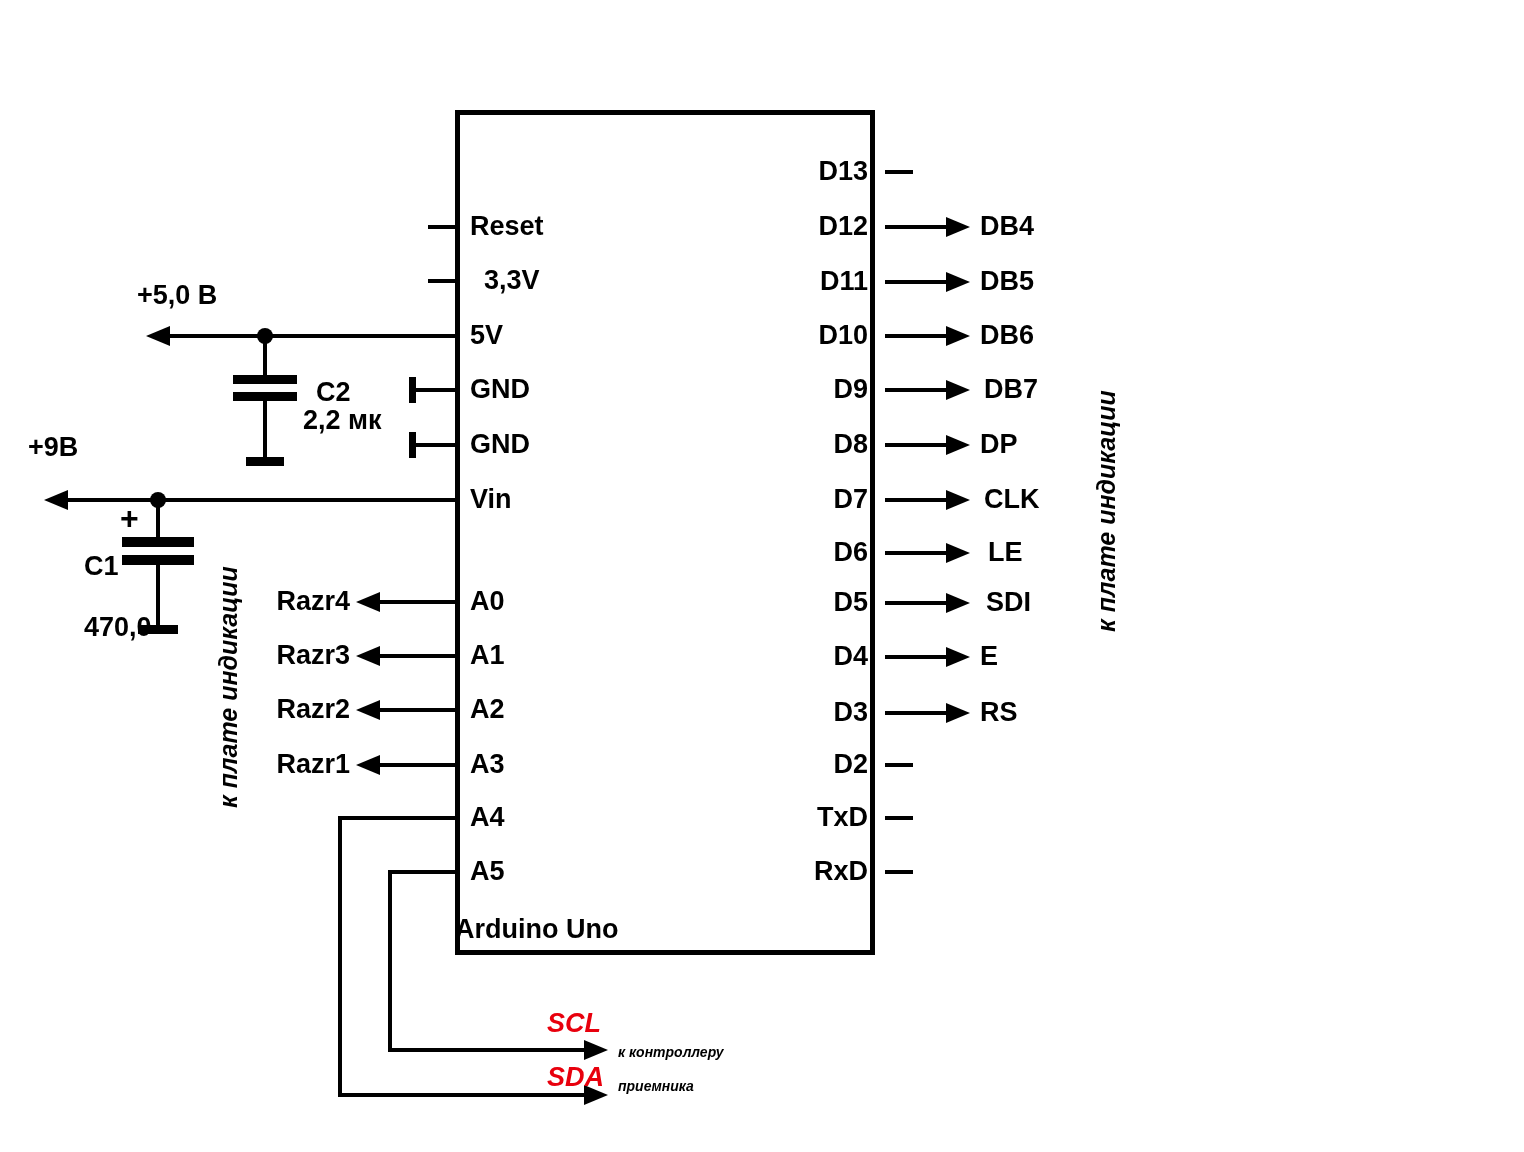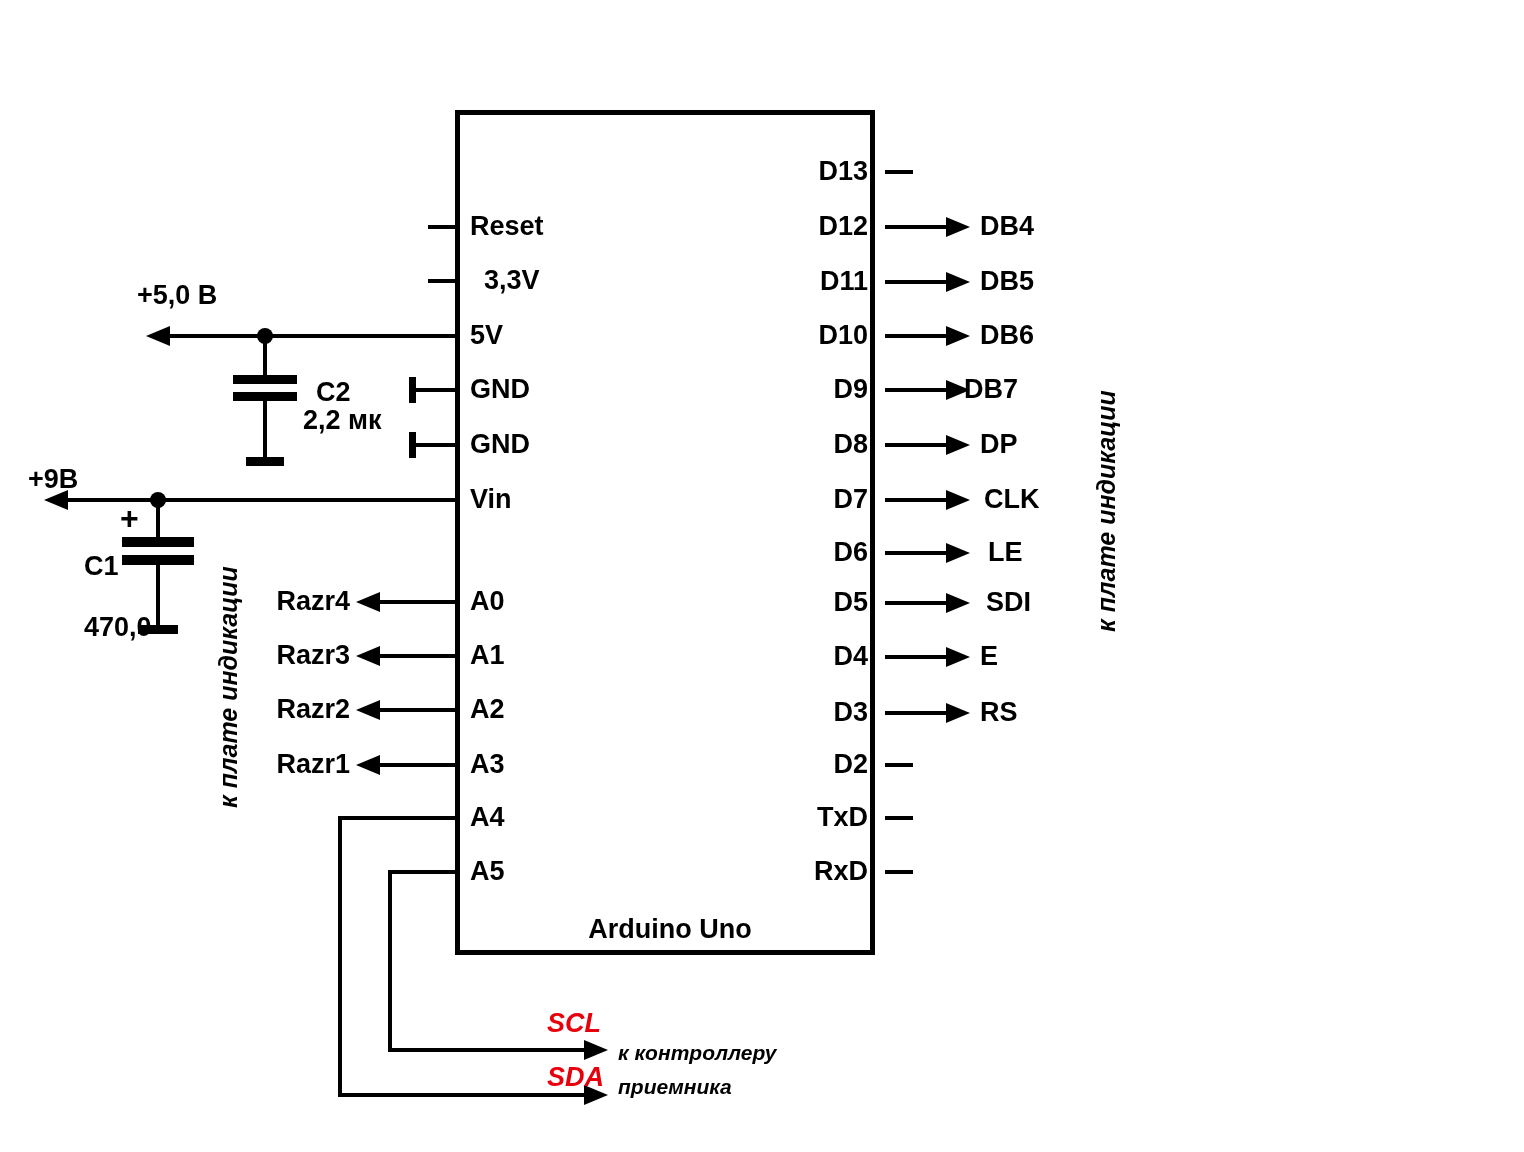--- a/index.html
+++ b/index.html
@@ -12,30 +12,30 @@
   .rect{position:absolute;background:#000}
   .box{position:absolute;border:5px solid #000;background:#fff}
   .dot{position:absolute;width:16px;height:16px;border-radius:50%;background:#000}
   .tri-l,.tri-r{position:absolute;width:0;height:0;border-top:10px solid transparent;border-bottom:10px solid transparent}
   .tri-l{border-right:24px solid #000}
   .tri-r{border-left:24px solid #000}
   .lbl{position:absolute;font-weight:700;font-size:27px;transform:translateY(-50%);white-space:nowrap;line-height:1.1}
   .rt{text-align:right}
   .it{font-style:italic}
   .red{color:#e8000d}
-  .small{font-size:21px}
+  .small{font-size:14px}
   .vert{position:absolute;font-weight:700;font-style:italic;font-size:25px;text-align:center;transform:rotate(-90deg);white-space:nowrap;height:30px;line-height:30px}
 </style>
 </head>
 <body>
 
 <div class="stage">
 
   <div class="box" style="left:455px;top:110px;width:420px;height:845px"></div>
-  <div class="lbl" style="left:455px;top:930px;width:430px;text-align:center">Arduino Uno</div>
+  <div class="lbl" style="left:455px;top:930px;width:430px;">Arduino Uno</div>
 
   <div class="lbl" style="left:470px;top:227px">Reset</div>
   <div class="lbl" style="left:484px;top:281px">3,3V</div>
   <div class="lbl" style="left:470px;top:336px">5V</div>
   <div class="lbl" style="left:470px;top:390px">GND</div>
   <div class="lbl" style="left:470px;top:445px">GND</div>
   <div class="lbl" style="left:470px;top:500px">Vin</div>
   <div class="lbl" style="left:470px;top:602px">A0</div>
   <div class="lbl" style="left:470px;top:656px">A1</div>
   <div class="lbl" style="left:470px;top:710px">A2</div>
@@ -80,21 +80,21 @@
   <div class="h" style="left:885px;top:601px;width:61px"></div>
   <div class="tri-r" style="left:946px;top:593px"></div>
   <div class="h" style="left:885px;top:655px;width:61px"></div>
   <div class="tri-r" style="left:946px;top:647px"></div>
   <div class="h" style="left:885px;top:711px;width:61px"></div>
   <div class="tri-r" style="left:946px;top:703px"></div>
 
   <div class="lbl" style="left:980px;top:227px">DB4</div>
   <div class="lbl" style="left:980px;top:282px">DB5</div>
   <div class="lbl" style="left:980px;top:336px">DB6</div>
-  <div class="lbl" style="left:964px;top:390px">DB7</div>
+  <div class="lbl" style="left:984px;top:390px">DB7</div>
   <div class="lbl" style="left:980px;top:445px">DP</div>
   <div class="lbl" style="left:984px;top:500px">CLK</div>
   <div class="lbl" style="left:988px;top:553px">LE</div>
   <div class="lbl" style="left:986px;top:603px">SDI</div>
   <div class="lbl" style="left:980px;top:657px">E</div>
   <div class="lbl" style="left:980px;top:713px">RS</div>
 
   <div class="h" style="left:428px;top:225px;width:27px"></div>
   <div class="h" style="left:428px;top:279px;width:27px"></div>
 
@@ -110,21 +110,21 @@
   <div class="v" style="left:263px;top:336px;height:40px"></div>
   <div class="rect" style="left:233px;top:375px;width:64px;height:9px"></div>
   <div class="rect" style="left:233px;top:392px;width:64px;height:9px"></div>
   <div class="v" style="left:263px;top:401px;height:56px"></div>
   <div class="rect" style="left:246px;top:457px;width:38px;height:9px"></div>
   <div class="lbl" style="left:316px;top:393px">C2</div>
   <div class="lbl" style="left:303px;top:421px">2,2 мк</div>
 
   <div class="h" style="left:58px;top:498px;width:397px"></div>
   <div class="tri-l" style="left:44px;top:490px"></div>
-  <div class="lbl" style="left:28px;top:480px">+9В</div>
+  <div class="lbl" style="left:28px;top:448px">+9В</div>
   <div class="dot" style="left:150px;top:492px"></div>
   <div class="v" style="left:156px;top:500px;height:37px"></div>
   <div class="lbl" style="left:120px;top:519px;font-size:32px">+</div>
   <div class="rect" style="left:122px;top:537px;width:72px;height:10px"></div>
   <div class="rect" style="left:122px;top:555px;width:72px;height:10px"></div>
   <div class="v" style="left:156px;top:565px;height:60px"></div>
   <div class="rect" style="left:138px;top:625px;width:40px;height:9px"></div>
   <div class="lbl" style="left:84px;top:567px">C1</div>
   <div class="lbl" style="left:84px;top:628px">470,0</div>
 

